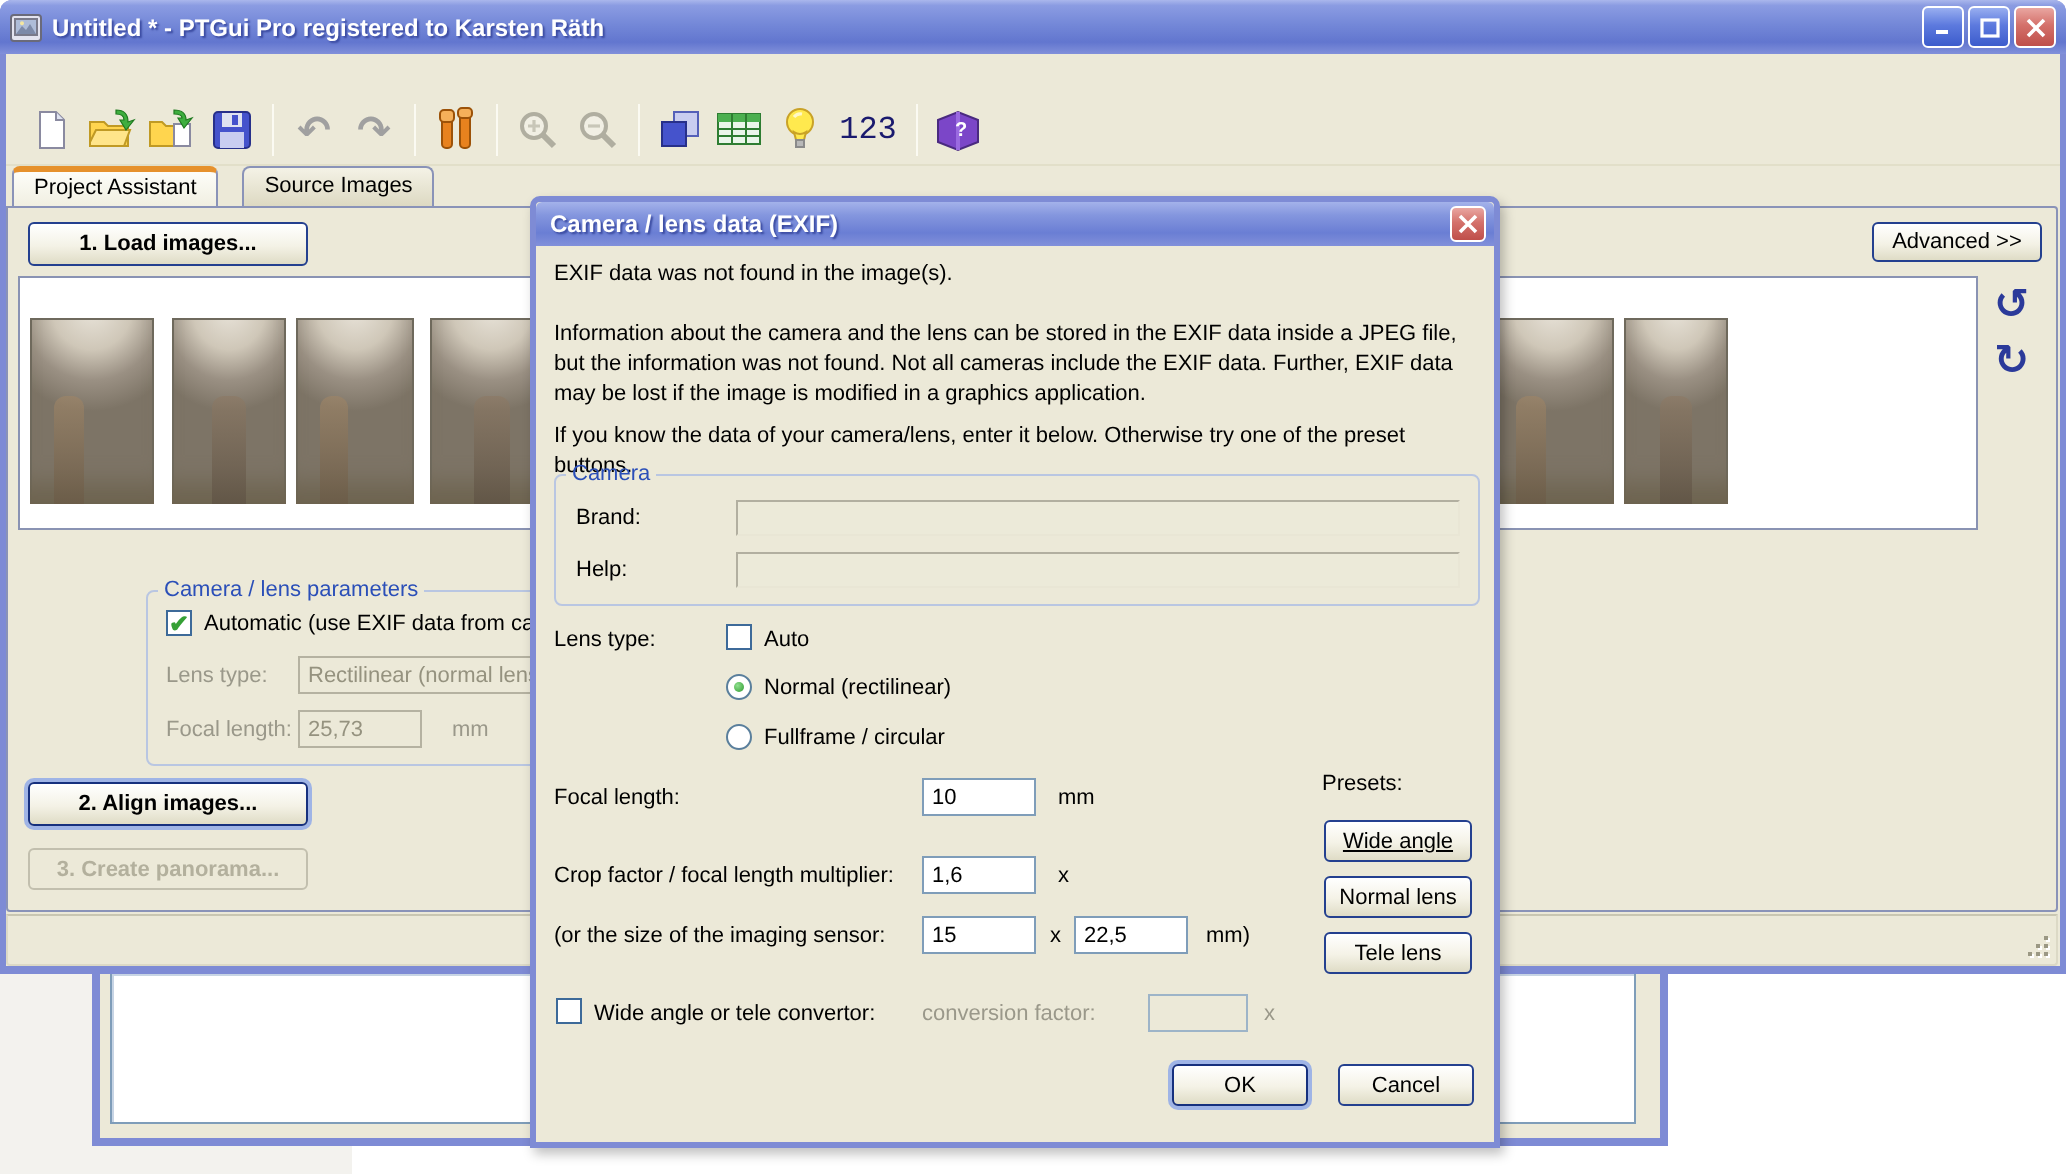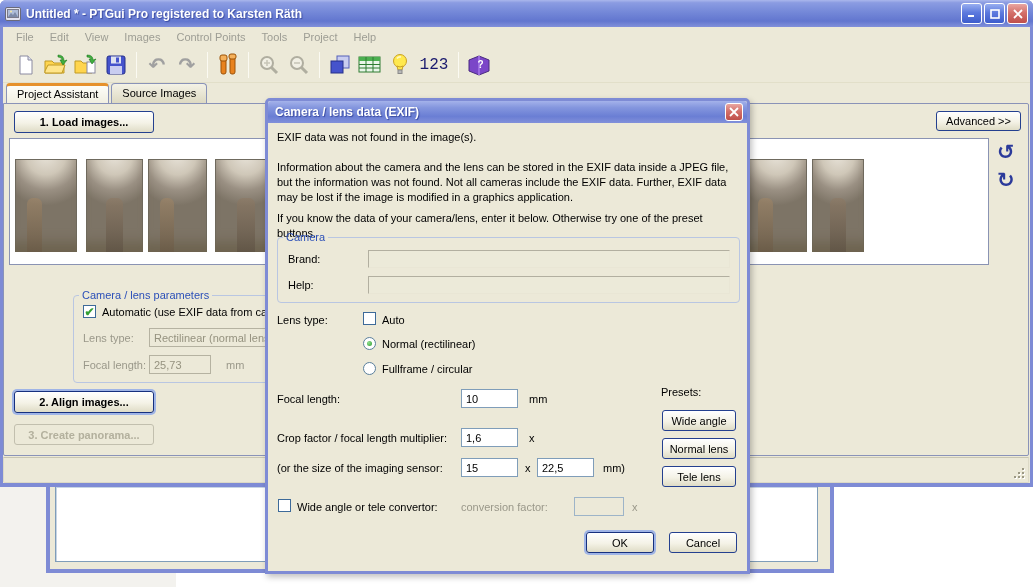--- a/index.html
+++ b/index.html
@@ -29,21 +29,21 @@
   .menu-item { color:#9d9d94; padding:3px 7px; }
 
   .toolbar { background:#ece9d8; display:flex; align-items:center; padding:0 8px;
     border-bottom:1px solid #e2dfc9; }
   .tbtn { width:30px; height:28px; display:flex; align-items:center; justify-content:center; }
   .tsep { width:1px; height:26px; background:#c6c3ae; border-right:1px solid #fbfaf2; margin:0 5px; }
 
   
   .tabstrip { display:flex; align-items:flex-end; padding-left:3px; background:#ece9d8; }
   .tab { border:1px solid #8a93b8; border-bottom:none; border-radius:4px 4px 0 0;
-    padding:3px 10px 4px; background:linear-gradient(#f4f2e6,#ddd9c2); margin-right:2px; }
+    padding:3px 10px 4px; background:linear-gradient(#f4f2e6,#ddd9c2); margin-right:12px; }
   .tab.active { background:linear-gradient(#fdfdf8,#f0eee0); border-top:3px solid #e6912c; padding-top:2px; position:relative; top:1px; }
 
   
   .xpbtn { position:absolute; display:flex; align-items:center; justify-content:center;
     background:linear-gradient(180deg,#ffffff,#f4f2e6 55%,#dfdcc6);
     border:1px solid #24408f; border-radius:3px; font-size:11px; color:#000;
     box-shadow:inset 0 1px 0 #fff; }
   .xpbtn.bold { font-weight:bold; }
   .xpbtn.focus { box-shadow:0 0 0 2px #9fb4e6, inset 0 1px 0 #fff; border-color:#16307e; }
   .xpbtn.disabled { background:#ece9d8; border-color:#c2bfae; color:#b3b09d; box-shadow:none; }
@@ -133,30 +133,20 @@
     </span>
     <span class="winbtn close">
       <svg width="10" height="10">
           <path d="M1,1 9,9 M9,1 1,9" stroke="#fff" stroke-width="1.8"></path>
         </svg>
     </span>
   </div>
 
   <div class="abs" style="left:3px; top:27px; width:1027px; height:456px; background:#ece9d8;">
 
-    <div class="menubar abs" style="left:0; top:0; width:100%; height:20px;">
-      <span class="menu-item">File</span>
-      <span class="menu-item">Edit</span>
-      <span class="menu-item">View</span>
-      <span class="menu-item">Images</span>
-      <span class="menu-item">Control Points</span>
-      <span class="menu-item">Tools</span>
-      <span class="menu-item">Project</span>
-      <span class="menu-item">Help</span>
-    </div>
 
     <div class="toolbar abs" style="left:0; top:20px; width:100%; height:36px;">
       <span class="tbtn">
         <svg width="22" height="22">
             <path d="M5,2 h8 l4,4 v14 h-12 z" fill="#fff" stroke="#8a8aa0"></path>
             <path d="M13,2 v4 h4" fill="#dfe3f0" stroke="#8a8aa0"></path>
           </svg>
       </span>
       <span class="tbtn">
         <svg width="24" height="22">
@@ -334,21 +324,21 @@
     <span class="lbl" style="left:114px; top:215px;">Normal (rectilinear)</span>
 
     <span class="radio" style="left:95px; top:239px;"></span>
     <span class="lbl" style="left:114px; top:240px;">Fullframe / circular</span>
 
     <span class="lbl" style="left:9px; top:270px;">Focal length:</span>
     <input class="xpinput" style="left: 193px; top: 266px; width: 57px;" value="10">
     <span class="lbl" style="left:261px; top:270px;">mm</span>
 
     <span class="lbl" style="left:393px; top:263px;">Presets:</span>
-    <button class="xpbtn" style="left:394px; top:287px; width:74px; height:21px;">Wide angle</button>
+    <button class="xpbtn" style="left:394px; top:287px; width:74px; height:21px;text-decoration:underline;">Wide angle</button>
 
     <span class="lbl" style="left:9px; top:309px;">Crop factor / focal length multiplier:</span>
     <input class="xpinput" style="left: 193px; top: 305px; width: 57px;" value="1,6">
     <span class="lbl" style="left:261px; top:309px;">x</span>
     <button class="xpbtn" style="left:394px; top:315px; width:74px; height:21px;">Normal lens</button>
 
     <span class="lbl" style="left:9px; top:339px;">(or the size of the imaging sensor:</span>
     <input class="xpinput" style="left: 193px; top: 335px; width: 57px;" value="15">
     <span class="lbl" style="left:257px; top:339px;">x</span>
     <input class="xpinput" style="left: 269px; top: 335px; width: 57px;" value="22,5">

